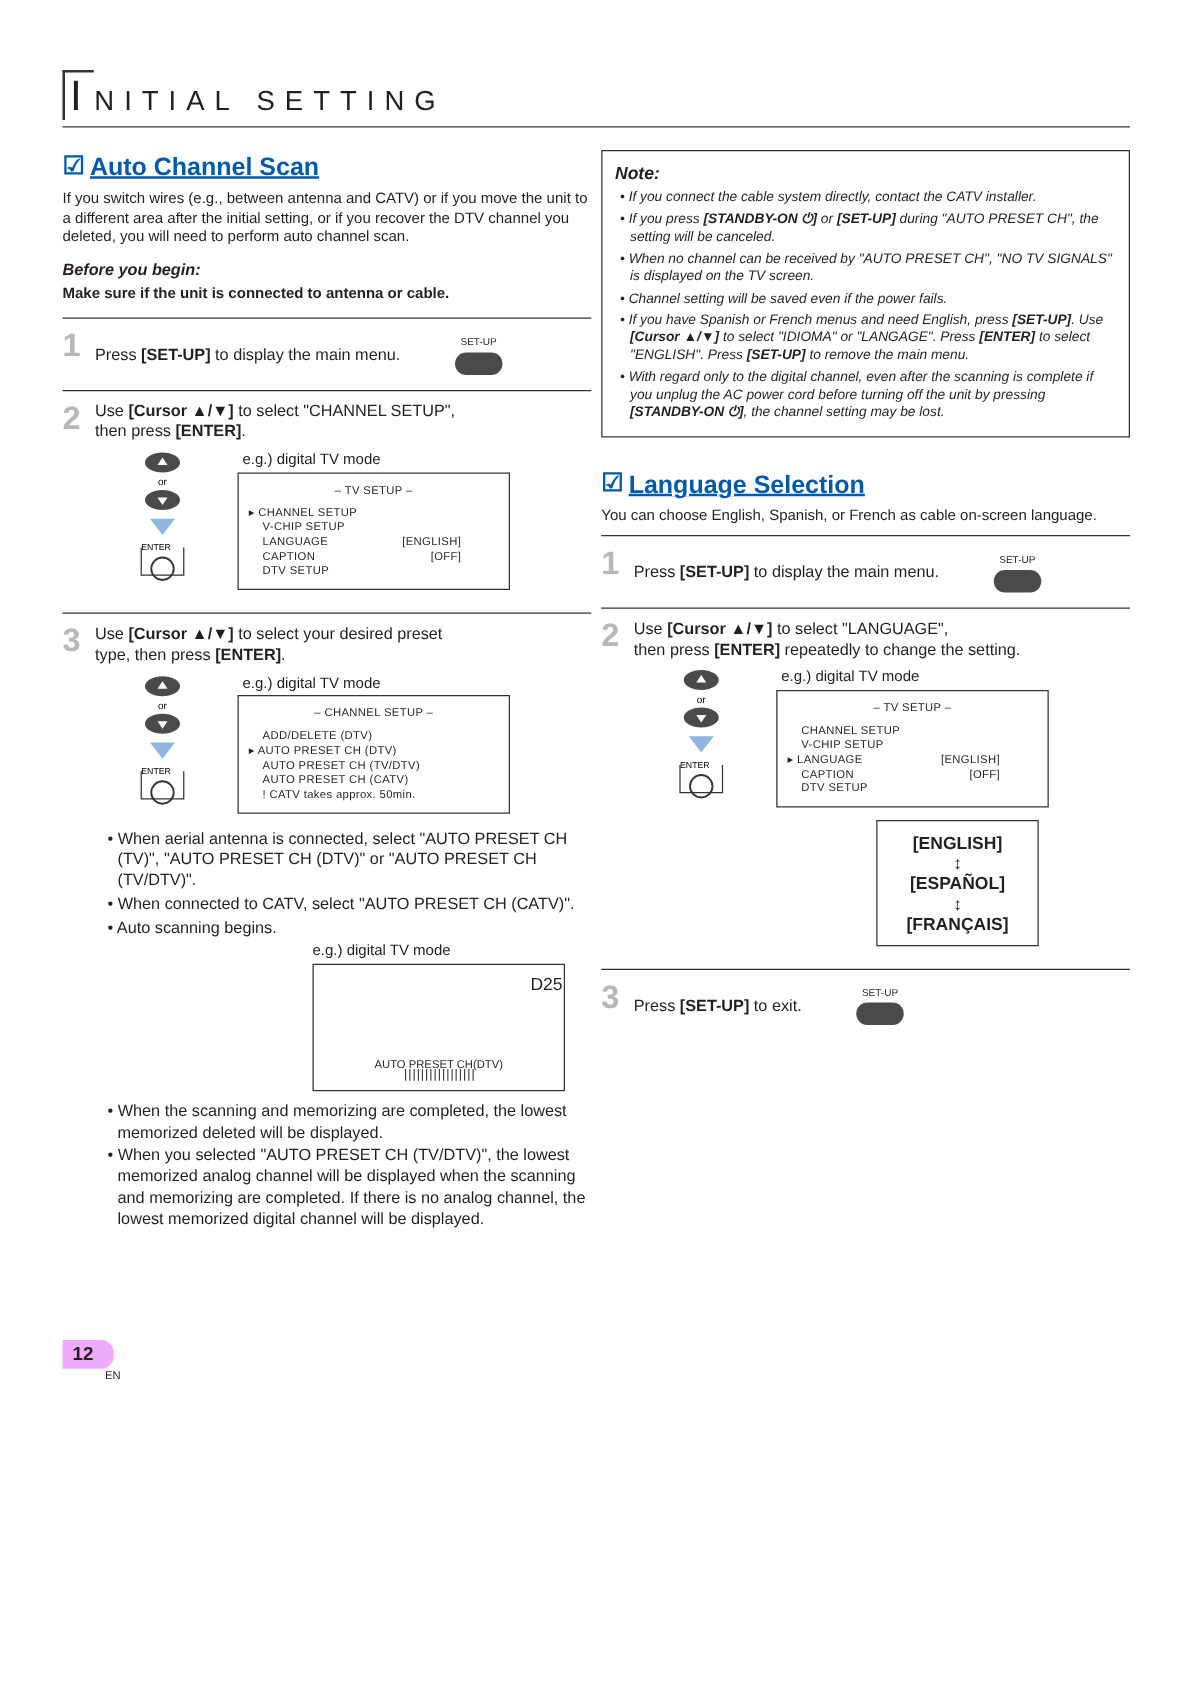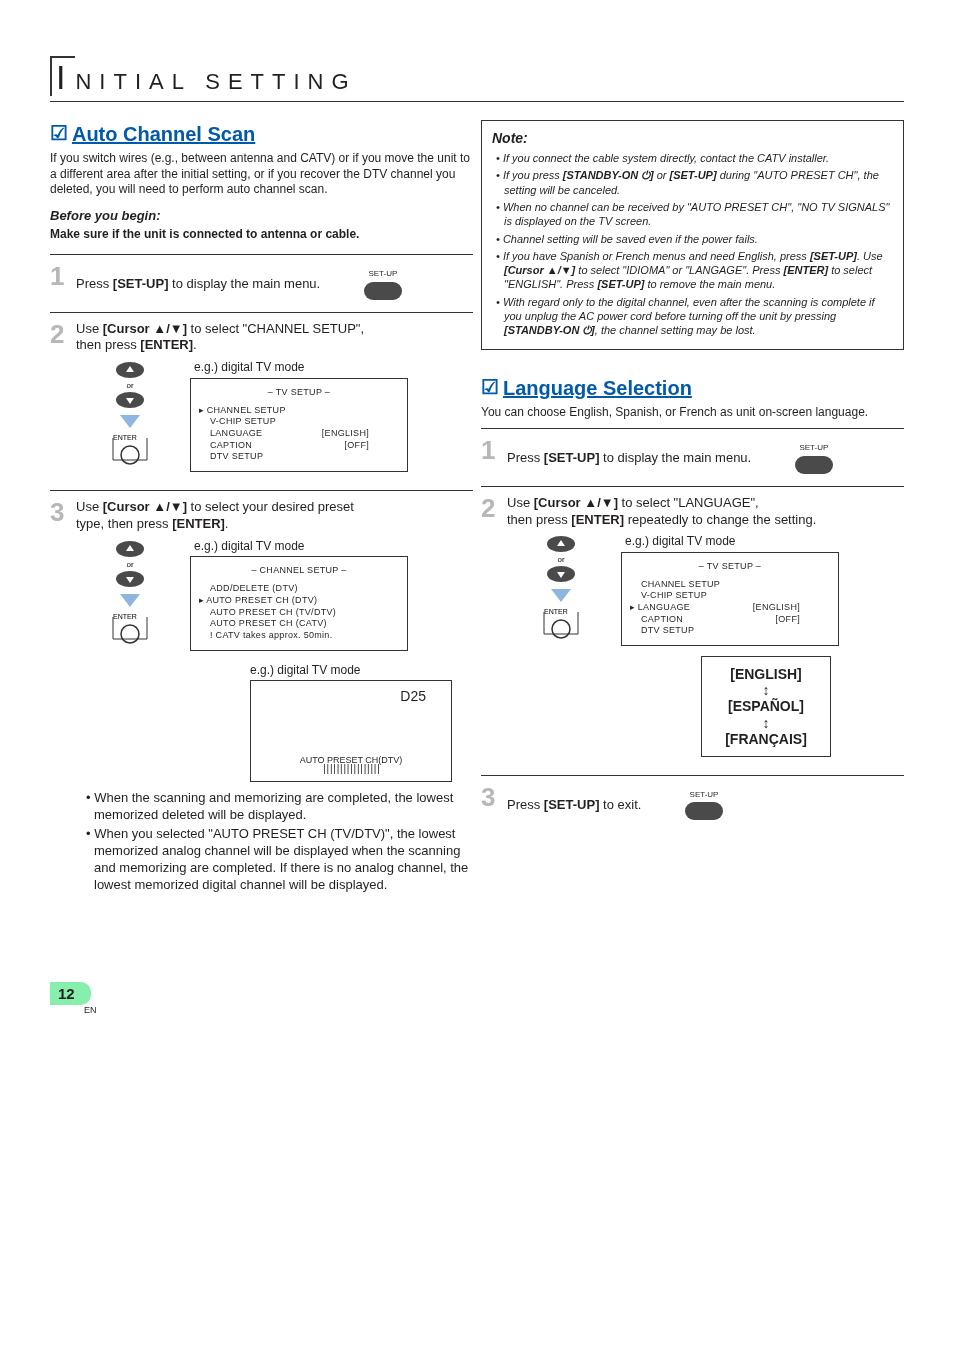--- a/index.html
+++ b/index.html
@@ -115,21 +115,21 @@
     padding-left: 8px;
   }
   .dtv-scan {
     border: 1px solid #333;
     width: 200px;
     height: 100px;
     margin-left: 174px;
     position: relative;
     font-size: 9px;
   }
-  .dtv-scan .d25 { position: absolute; top: 6px; right: 25px; font-size: 14px;}
+  .dtv-scan .d25 { position: absolute; top: 6px; right: 1px; font-size: 14px;}
   .dtv-scan .label { position: absolute; bottom: 14px; left: 0; right: 0; text-align: center;}
   .dtv-scan .bar {
     position: absolute; bottom: 6px; left: 50%; transform: translateX(-50%);
     letter-spacing: -1px; font-size: 10px;
   }
   .note-box {
     border: 1px solid #333;
     padding: 8px 10px;
     font-size: 11px;
   }
@@ -152,21 +152,21 @@
     padding: 8px 4px;
     font-size: 14px;
     text-align: center;
     font-weight: bold;
   }
   .lang-loop .arrow-updown { font-size: 14px; line-height: 1;}
   .pagenum-wrap {
     margin-top: 80px;
   }
   .pagenum {
-    background: #86efac;
+    background: #f0abfc;
     display: inline-block;
     padding: 2px 16px 2px 8px;
     font-weight: bold;
     font-size: 15px;
     border-radius: 0 10px 10px 0;
   }
   .en-sub { font-size: 9px; margin-left: 34px;}
   hr.thin { border: none; border-top: 1px solid #333; margin: 4px 0 8px 0;}
 </style>
 </head>
@@ -262,20 +262,25 @@
           <div class="menu-box">
             <div class="menu-title">–  CHANNEL SETUP  –</div>
             <div class="menu-line" style="padding-left:11px">ADD/DELETE (DTV)</div>
             <div class="menu-line menu-pointer">AUTO PRESET CH (DTV)</div>
             <div class="menu-line" style="padding-left:11px">AUTO PRESET CH (TV/DTV)</div>
             <div class="menu-line" style="padding-left:11px">AUTO PRESET CH (CATV)</div>
             <div class="menu-line" style="padding-left:11px">! CATV takes approx. 50min.</div>
           </div>
         </div>
       </div>
+      <div class="bullet-block">
+        <p>• When aerial antenna is connected, select "AUTO PRESET CH (TV)", "AUTO PRESET CH (DTV)" or "AUTO PRESET CH (TV/DTV)".</p>
+        <p>• When connected to CATV, select "AUTO PRESET CH (CATV)".</p>
+        <p>• Auto scanning begins.</p>
+      </div>
       <div class="eg-label" style="margin-left:174px">e.g.) digital TV mode</div>
       <div class="dtv-scan">
         <div class="d25">D25</div>
         <div class="label">AUTO PRESET CH(DTV)</div>
         <div class="bar">| | |  | | | | | | | |  |  |  | | | |</div>
       </div>
       <div class="bullet-block" style="margin-top:8px">
         <p>• When the scanning and memorizing are completed, the lowest memorized deleted will be displayed.</p>
         <p>• When you selected "AUTO PRESET CH (TV/DTV)", the lowest memorized analog channel will be displayed when the scanning and memorizing are completed. If there is no analog channel, the lowest memorized digital channel will be displayed.</p>
       </div>
@@ -290,21 +295,21 @@
     <p><span>• If you press </span><span class="bold">[STANDBY-ON ⏻]</span><span> or </span><span class="bold">[SET-UP]</span><span> during "AUTO PRESET CH", the setting will be canceled.</span></p>
     <p>• When no channel can be received by "AUTO PRESET CH", "NO TV SIGNALS" is displayed on the TV screen.</p>
     <p>• Channel setting will be saved even if the power fails.</p>
     <p><span>• If you have Spanish or French menus and need English, press </span><span class="bold">[SET-UP]</span><span>. Use </span><span class="bold">[Cursor ▲/▼]</span><span> to select "IDIOMA" or "LANGAGE". Press </span><span class="bold">[ENTER]</span><span> to select "ENGLISH". Press </span><span class="bold">[SET-UP]</span><span> to remove the main menu.</span></p>
     <p><span>• With regard only to the digital channel, even after the scanning is complete if you unplug the AC power cord before turning off the unit by pressing </span><span class="bold">[STANDBY-ON ⏻]</span><span>, the channel setting may be lost.</span></p>
   </div>
 
   <h2 class="feature-title" style="margin-top:24px">
     <span class="check">☑</span><span>Language Selection</span>
   </h2>
-  <div class="intro">You can choose English, Spanish, or French as unit on-screen language.</div>
+  <div class="intro">You can choose English, Spanish, or French as cable on-screen language.</div>
   <hr class="thin">
 
   <div class="step">
     <div class="step-num">1</div>
     <div class="step-body">
       <span>Press </span><span class="bold">[SET-UP]</span><span> to display the main menu.</span>
       <div class="remote-btn">
         <div class="btn-label">SET-UP</div>
         <div class="btn-shape"></div>
       </div>

